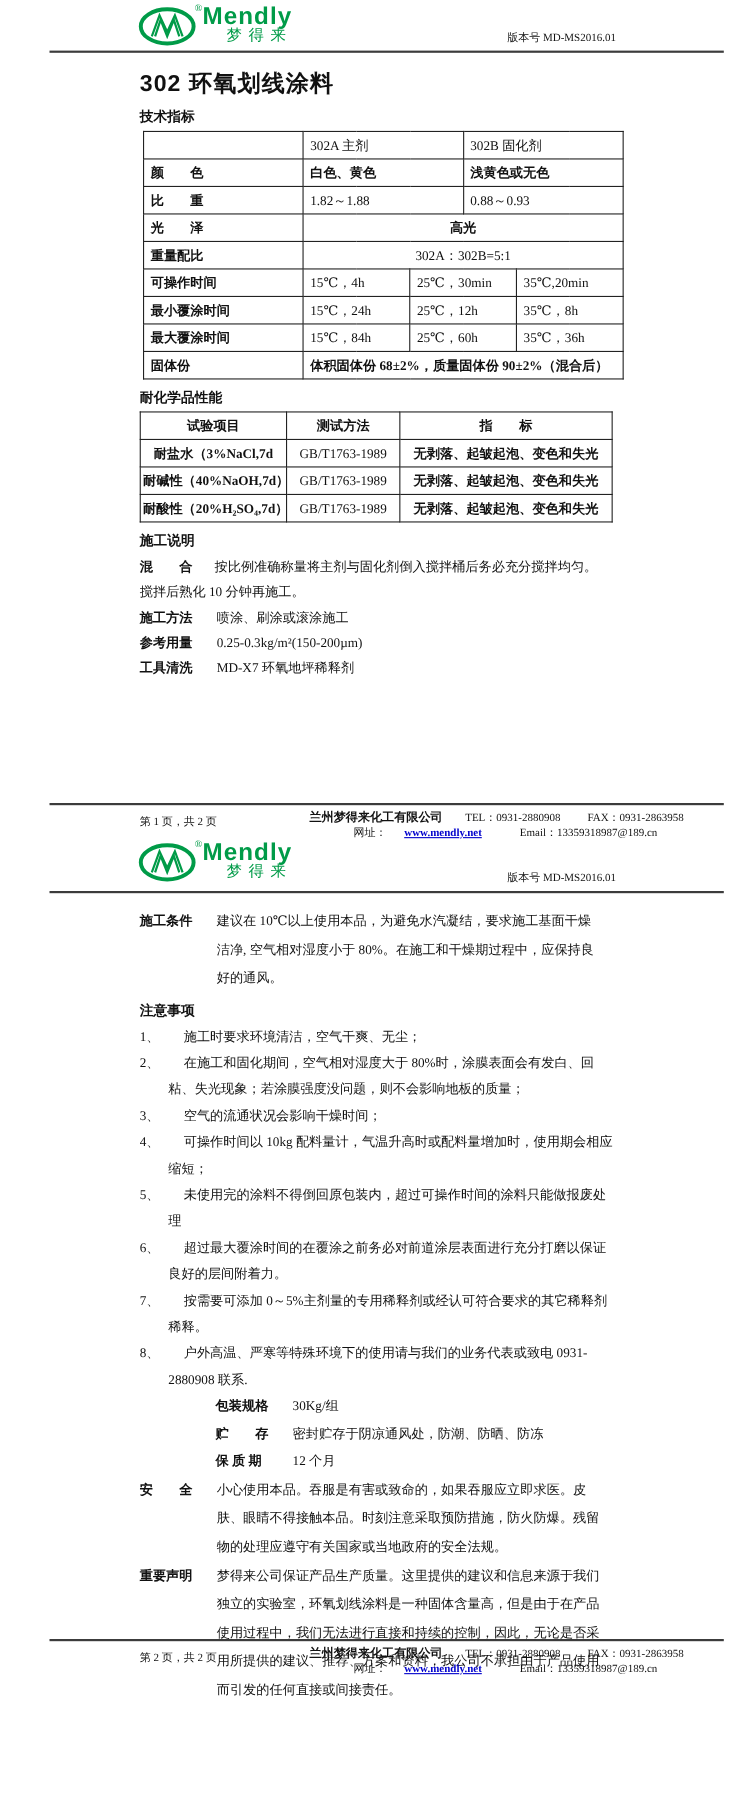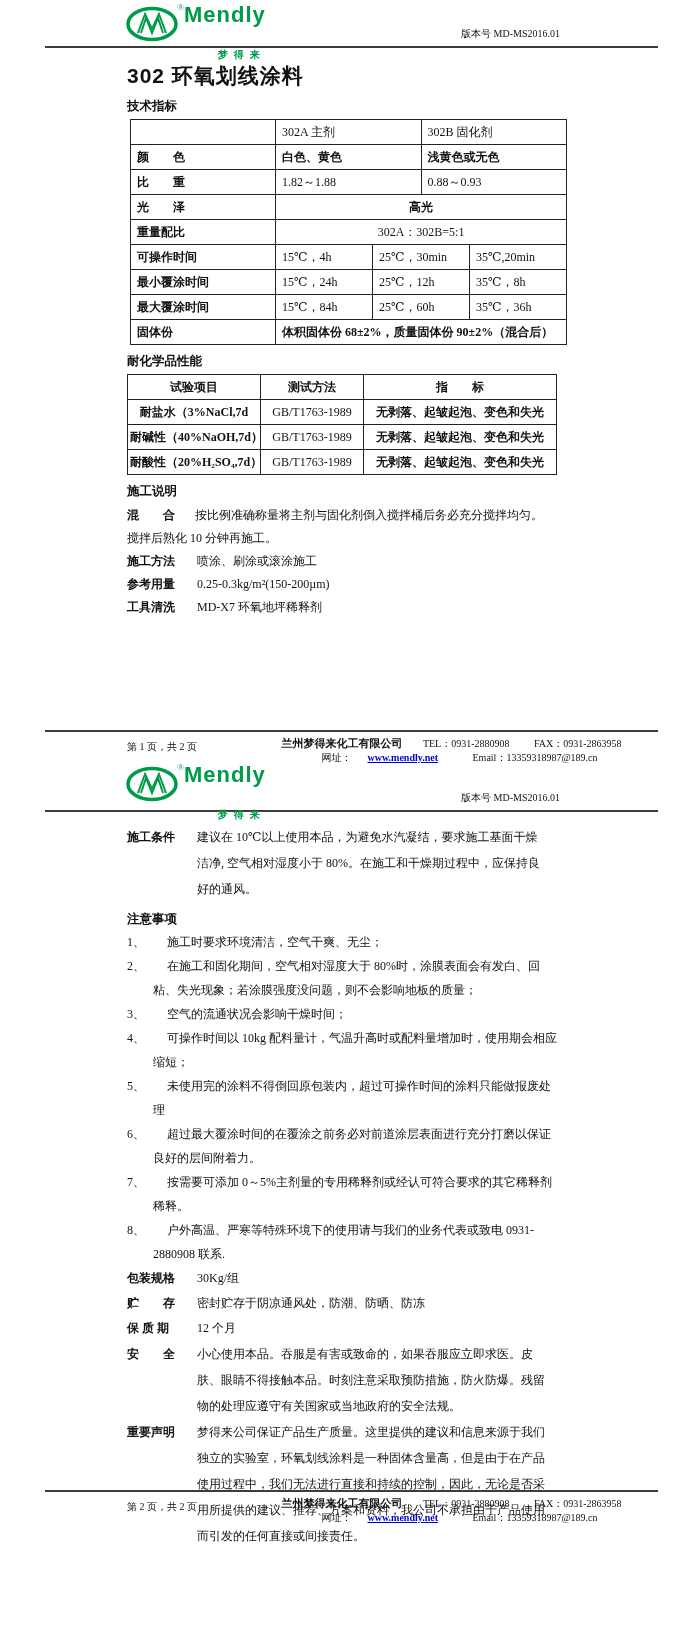--- a/index.html
+++ b/index.html
@@ -12,21 +12,21 @@
   
   .page-header{position:relative;margin-left:45px;width:613px;height:46px;
                border-bottom:2px solid #3c3c3c;}
   #page2 .page-header{height:48px;}
   .logo{position:absolute;left:80px;top:5px;display:flex;align-items:flex-start;}
   .logo-mark{position:relative;width:56px;height:38px;flex:none;}
   .reg-mark{position:absolute;top:-3px;right:-3px;font-size:9px;color:#009b48;font-style:normal;}
   .logo-text{display:flex;flex-direction:column;margin-left:3px;text-align:right;}
   .logo-en{font-family:"Liberation Sans","DejaVu Sans",sans-serif;font-size:22px;font-weight:800;
            color:#009b48;line-height:20px;letter-spacing:1px;}
-  .logo-cn{font-size:10px;font-weight:700;color:#009b48;letter-spacing:6px;line-height:16px;margin-left:16px;margin-top:22px;}
+  .logo-cn{font-size:14px;font-weight:400;color:#009b48;letter-spacing:6px;line-height:16px;margin-left:16px;}
   .version{position:absolute;right:98px;bottom:5px;font-size:10px;color:#111;text-align:center;}
 
   
   .doc-title{margin:14px 0 0 127px;font-size:21px;font-weight:700;letter-spacing:1px;
              font-family:"Liberation Sans","DejaVu Sans",sans-serif;}
   .intro{margin-top:26px;}
   .lrow{display:flex;margin-left:127px;font-size:12px;line-height:23px;}
   .lrow .lab{flex:none;width:38px;font-weight:700;}
   .lrow .txt{width:382px;}
   .sec-head{margin:7px 0 4px 127px;font-size:12.5px;font-weight:700;line-height:18px;}
@@ -49,21 +49,21 @@
 
   
   .cond-row,.para-row{display:flex;margin-left:127px;font-size:12px;line-height:26px;}
   .cond-row .lab,.para-row .lab{flex:none;width:70px;font-weight:700;}
   .cond-row .txt,.para-row .txt{width:352px;}
   .cond-row{margin-top:12px;}
   .notes-head{margin:9px 0 2px 127px;font-size:12.5px;font-weight:700;}
   .note{display:flex;margin-left:127px;font-size:12px;line-height:24px;}
   .note .num{flex:none;width:26px;}
   .note .ntext{width:404px;text-indent:14px;}
-  .p2spec{line-height:25px;}
+  .p2spec{line-height:25px;justify-content:center;}
   .p2spec:first-of-type{margin-top:5px;}
 
   
   .page-footer{position:absolute;top:730px;left:45px;width:613px;border-top:2px solid #3c3c3c;
                padding-top:4px;display:flex;font-size:10px;}
   .page-num{flex:none;margin-left:82px;width:118px;padding-top:4px;}
   .footer-info{flex:1;text-align:center;line-height:14px;}
   .f-company{font-size:11px;font-weight:700;margin-right:18px;}
   .f-tel{margin-right:22px;}
   .f-line2 span{margin:0 16px;}

